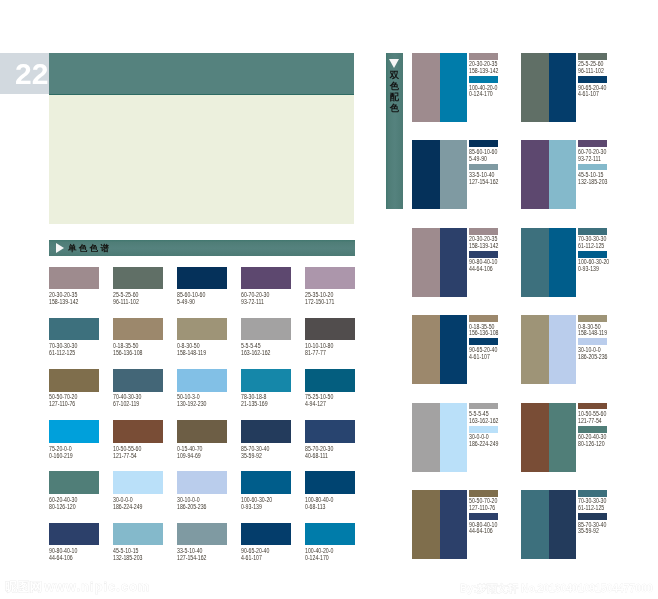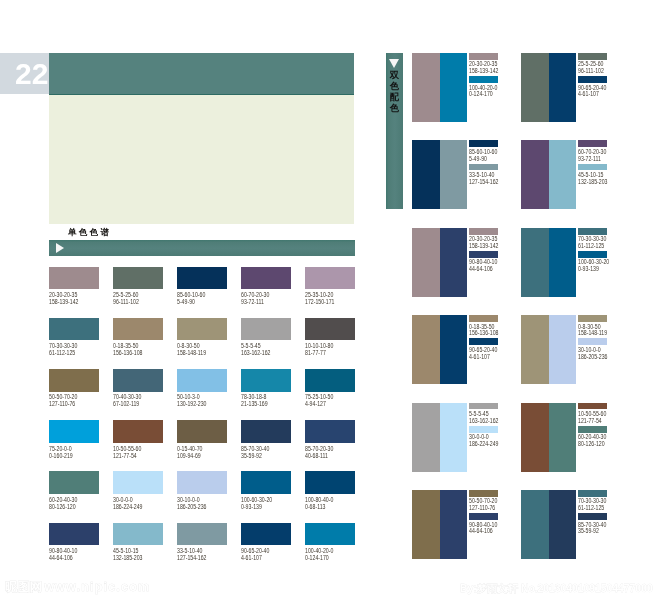--- a/index.html
+++ b/index.html
@@ -17,21 +17,21 @@
   border-bottom:1px solid #2E6B63; }
 #title-text { position:absolute; left:60px; top:53px; height:42px; line-height:42px;
   color:#FFFFFF; font-size:13.4px; font-weight:bold; letter-spacing:1.1px; transform:translateZ(0); }
 #hero-box { position:absolute; left:49px; top:95px; width:305px; height:129px; background:#ECF0DD; }
 
 
 #mono-bar { position:absolute; left:49px; top:240px; width:306px; height:16px;
   background:linear-gradient(to bottom,#41776F 0%,#4F7D77 14%,#55827E 52%,#4C7A74 100%); }
 #mono-tri { position:absolute; left:55.7px; top:243.4px; width:0; height:0;
   border-left:8px solid #F6F6F6; border-top:5.1px solid transparent; border-bottom:5.1px solid transparent; }
-#mono-label { position:absolute; left:68px; top:224px; height:16px; line-height:17.5px;
+#mono-label { position:absolute; left:68px; top:240px; height:16px; line-height:17.5px;
   color:#14120F; font-size:8.5px; font-weight:bold; letter-spacing:2.3px; transform:translateZ(0); }
 #mono-grid { position:absolute; left:49px; top:267px; width:306px; }
 .sw { position:absolute; width:50px; }
 .sw-chip { width:50px; height:22.4px; }
 .sw-cmyk, .sw-rgb { font-size:6.5px; color:#40392f; line-height:7px; white-space:nowrap;
   letter-spacing:0px; font-family:"Liberation Sans", sans-serif;
   transform:scaleX(0.80) translateZ(0); transform-origin:left top; }
 .sw-cmyk { margin-top:1.9px; }
 
 

